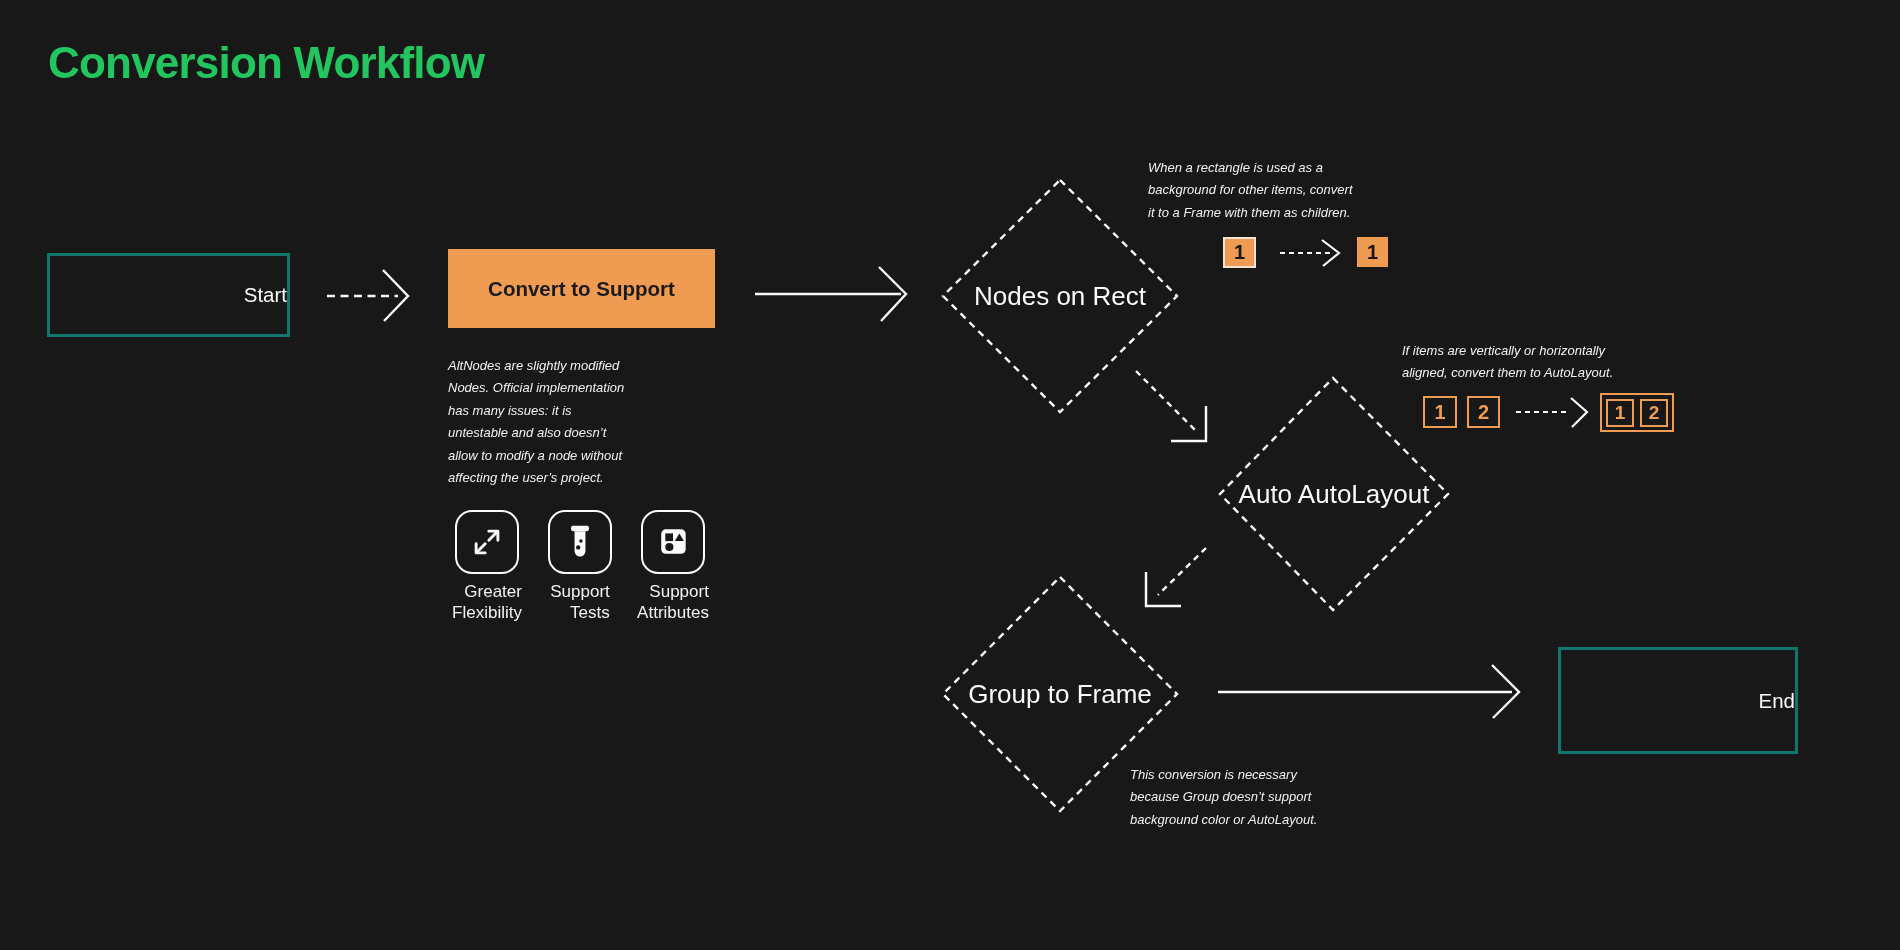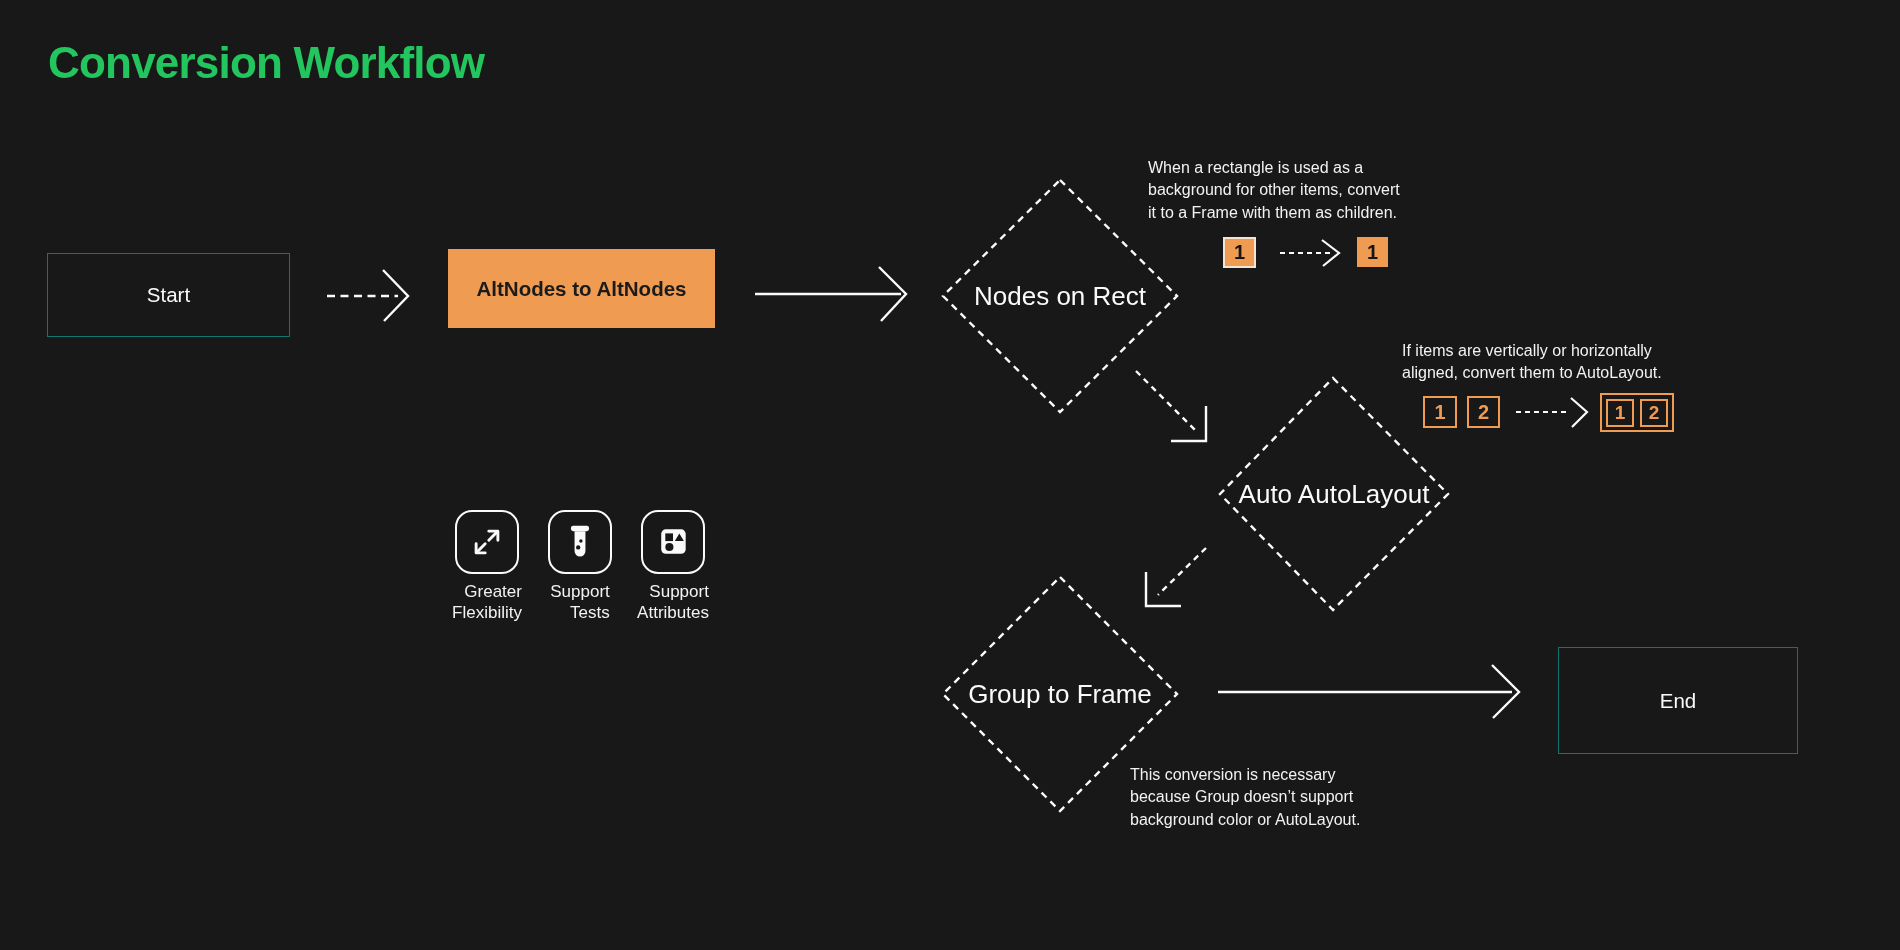--- a/index.html
+++ b/index.html
@@ -11,33 +11,33 @@
   *{margin:0;padding:0;box-sizing:border-box;}
   html,body{background:var(--background);}
   body{font-family:"Liberation Sans",sans-serif;color:var(--text);}
   .canvas{position:relative;width:1900px;height:950px;background:var(--background);overflow:hidden;}
   .abs{position:absolute;}
   svg.overlay{position:absolute;left:0;top:0;pointer-events:none;}
 
   .page-title{left:48px;top:38px;font-size:44px;font-weight:700;letter-spacing:-0.8px;color:#22c55e;}
 
   .node{display:flex;align-items:center;justify-content:center;font-size:20.5px;color:#FAFAFA;}
-  .node.terminal{border:1px solid #0f766e;background:transparent;}
+  .node.terminal{border:3px solid #0f766e;background:transparent;justify-content:flex-end;}
   .node.process{background:var(--accent);color:var(--dark_text);font-weight:600;}
 
   .start-node{left:47px;top:253px;width:243px;height:84px;}
   .convert-node{left:448px;top:249px;width:267px;height:79px;}
   .end-node{left:1558px;top:647px;width:240px;height:107px;}
 
   .diamond-label{display:flex;align-items:center;justify-content:center;font-size:26px;color:#FAFAFA;}
   .d1{left:943px;top:180px;width:234px;height:232px;}
   .d2{left:1220px;top:378px;width:228px;height:232px;}
   .d3{left:943px;top:577px;width:234px;height:234px;}
 
-  .note{font-size:16px;line-height:22.4px;color:var(--text);}
+  .note{font-size:13px;line-height:22.4px;color:var(--text);font-style:italic;}
   .altnodes-note{left:448px;top:355px;}
   .rect-note{left:1148px;top:157px;}
   .autolayout-note{left:1402px;top:340px;}
   .group-note{left:1130px;top:764px;}
 
   .features{left:455px;top:510px;display:flex;gap:29px;}
   .feature{width:64px;display:flex;flex-direction:column;align-items:center;}
   .icon-box{width:64px;height:64px;border:2.5px solid #FAFAFA;border-radius:17px;display:flex;align-items:center;justify-content:center;flex:0 0 auto;}
   .feature-label{margin-top:7px;font-size:17px;line-height:21px;text-align:right;white-space:nowrap;color:var(--text);}
 
@@ -100,29 +100,37 @@
       <polygon points="1060,577 1177,694 1060,811 943,694" stroke-dasharray="7 5.5"></polygon>
     </g>
   </svg>
 
   <div class="abs page-title">Conversion Workflow</div>
 
   <div class="abs node terminal start-node">
     <span>Start</span>
   </div>
   <div class="abs node process convert-node">
-    <span>AltNodes to AltNodes</span>
+    <span>Convert to Support</span>
   </div>
   <div class="abs diamond-label d1">Nodes on Rect</div>
   <div class="abs diamond-label d2">Auto AutoLayout</div>
   <div class="abs diamond-label d3">Group to Frame</div>
   <div class="abs node terminal end-node">
     <span>End</span>
   </div>
 
+  <div class="abs note altnodes-note">
+    <div>AltNodes are slightly modified</div>
+    <div>Nodes. Official implementation</div>
+    <div>has many issues: it is</div>
+    <div>untestable and also doesn’t</div>
+    <div>allow to modify a node without</div>
+    <div>affecting the user’s project.</div>
+  </div>
 
   <div class="abs features">
     <div class="feature">
       <div class="icon-box">
         <svg width="58" height="58" viewBox="0 0 64 64" fill="none" stroke="#FAFAFA" stroke-width="3.2" stroke-linecap="round" stroke-linejoin="round">
           <line x1="34" y1="30" x2="43" y2="21"></line>
           <polyline points="34,20 44,20 44,30"></polyline>
           <line x1="30" y1="34" x2="21" y2="43"></line>
           <polyline points="30,44 20,44 20,34"></polyline>
         </svg>

